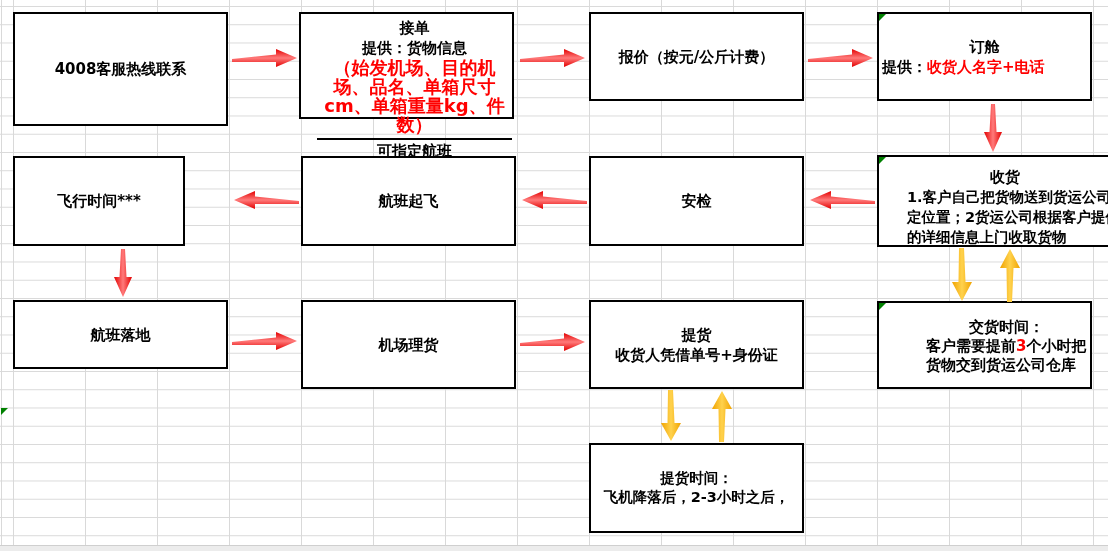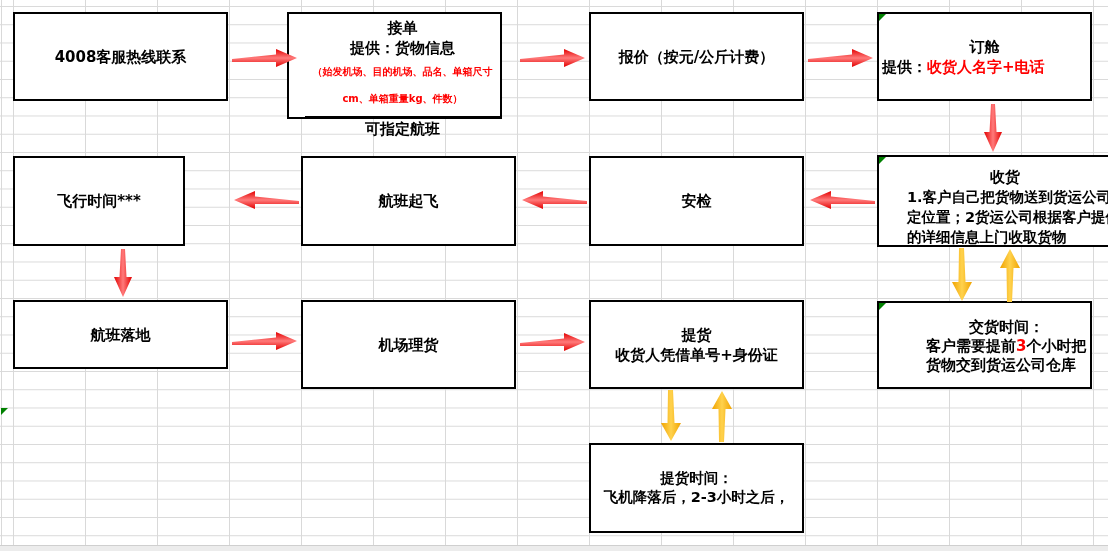--- a/index.html
+++ b/index.html
@@ -14,21 +14,21 @@
   }
   .sheet-left-edge{position:absolute;left:1px;top:0;width:1px;height:545px;background:#d9d9d9;}
   .sheet-bottom-bar{position:absolute;left:0;top:545px;width:1108px;height:6px;background:#ececec;border-top:1px solid #cfcfcf;box-sizing:border-box;}
   .box{
     position:absolute;background:#fff;border:2px solid #000;box-sizing:border-box;
     font-weight:bold;color:#000;text-align:center;font-size:15px;line-height:20px;
   }
   .vcenter{display:flex;flex-direction:column;justify-content:center;}
   .red{color:#ff0000;}
   .left{text-align:left;padding:0 3px;}
-  .detail{font-size:10px;line-height:27px;}
+  .detail{font-size:18px;line-height:19px;}
   .divider{border-top:2px solid #000;margin-top:4px;padding-top:1px;}
   .tri{position:absolute;width:0;height:0;border-top:7px solid #008000;border-right:7px solid transparent;}
   .arrow{position:absolute;display:block;}
 </style>
 </head>
 <body>
 
 <svg width="0" height="0" style="position:absolute">
   <defs>
     <linearGradient id="redH" x1="0" y1="0" x2="0" y2="1">
@@ -45,25 +45,25 @@
       <stop offset="0" stop-color="#f0a300"></stop>
         <stop offset="0.5" stop-color="#ffd24d"></stop>
         <stop offset="1" stop-color="#f0a300"></stop>
     </linearGradient>
   </defs>
 </svg>
 
 <div class="sheet">
   <div class="sheet-left-edge"></div>
 
-  <div class="box vcenter" style="left:13px;top:12px;width:215px;height:89px;">
+  <div class="box vcenter" style="left:13px;top:12px;width:215px;height:114px;">
     <div>4008客服热线联系</div>
   </div>
 
-  <div class="box" style="left:287px;top:12px;width:215px;height:107px;padding-top:4px;padding-left:16px;">
+  <div class="box" style="left:299px;top:12px;width:215px;height:107px;padding-top:4px;padding-left:16px;">
     <div>接单</div>
     <div>提供：货物信息</div>
     <div class="red detail">（始发机场、目的机场、品名、单箱尺寸cm、单箱重量kg、件数）</div>
     <div class="divider">可指定航班</div>
   </div>
 
   <div class="box vcenter" style="left:589px;top:12px;width:215px;height:89px;">
     <div>报价（按元/公斤计费）</div>
   </div>
 

